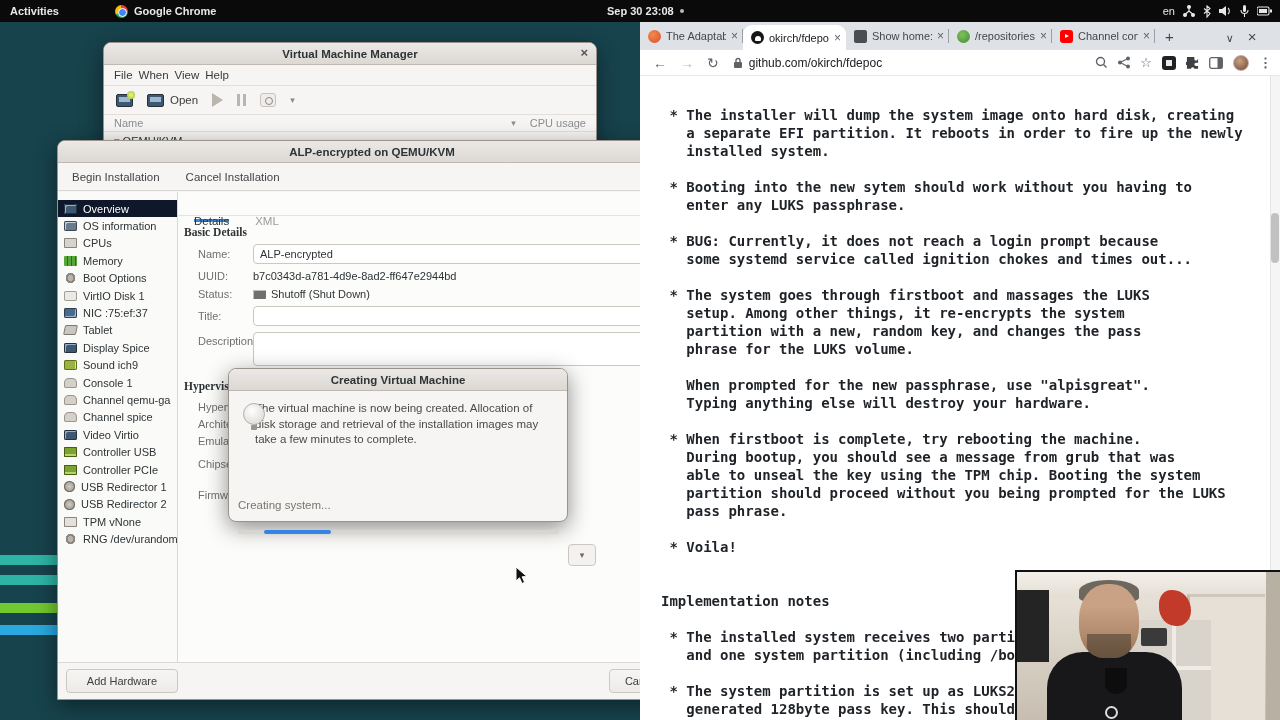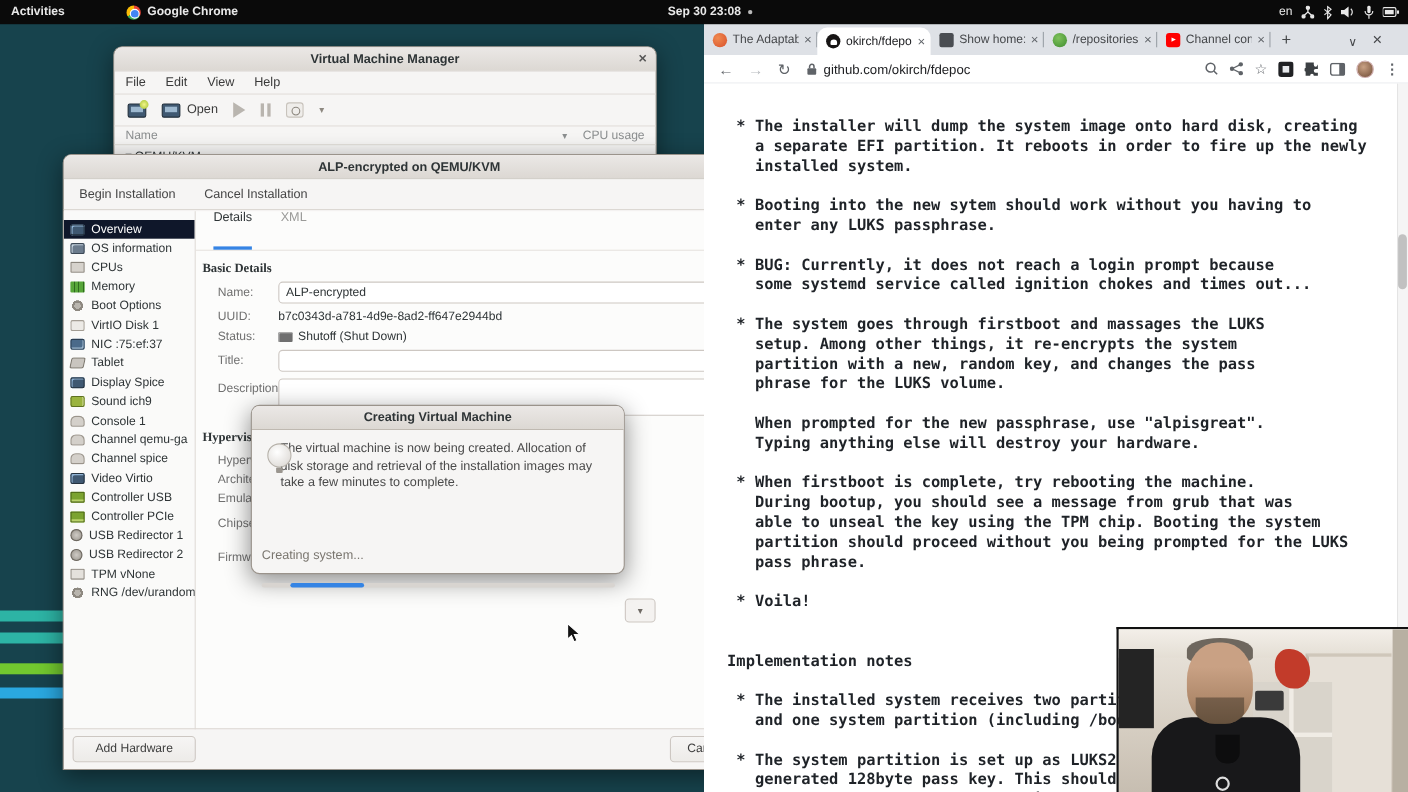--- a/index.html
+++ b/index.html
@@ -30,21 +30,21 @@
   
   .gwin { position:absolute; background:#f6f5f4; border:1px solid #9a938b; border-radius:8px 8px 4px 4px;
     box-shadow:0 6px 22px rgba(0,0,0,.45); }
   .g-title { height:22px; background:linear-gradient(#ebe8e6,#dcd8d3); border-bottom:1px solid #bfb9b1;
     border-radius:7px 7px 0 0; display:flex; align-items:center; justify-content:center; position:relative;
     font-size:11.5px; font-weight:bold; color:#2e3436; }
   .g-close { position:absolute; right:8px; top:2px; font-size:13px; color:#555; cursor:default; }
 
   
   .vmm { left:103px; top:20px; width:494px; height:500px; }
-  .vmm-menu { display:flex; gap:18px; padding:4px 10px; font-size:11.5px; color:#3a3a3a;
+  .vmm-menu { display:flex; gap:6px; padding:4px 10px; font-size:11.5px; color:#3a3a3a;
     border-bottom:1px solid #e2ded9; }
   .vmm-tools { display:flex; align-items:center; gap:14px; padding:5px 12px; height:28px; }
   .mon { width:17px; height:13px; background:#3f5871; border:1px solid #24313d; border-radius:2px; position:relative; }
   .mon::after { content:""; position:absolute; left:2px; top:2px; right:2px; bottom:4px; background:#9db8cf; }
   .mon.new::before { content:""; position:absolute; right:-3px; top:-4px; width:8px; height:8px;
     border-radius:50%; background:radial-gradient(#f3f58a,#9fc02c); z-index:2; }
   .vmm-open { display:flex; align-items:center; gap:6px; font-size:11.5px; color:#3a3a3a; }
   .play-tri { width:0; height:0; border-left:11px solid #b9b5af; border-top:7px solid transparent;
     border-bottom:7px solid transparent; }
   .pause-bars { display:flex; gap:3px; } .pause-bars i { width:3px; height:12px; background:#b9b5af; }
@@ -74,21 +74,21 @@
   .ic-gear { background:radial-gradient(circle at 50% 50%, #b9b5ae 0 35%, #8d8880 36% 60%, transparent 61%); }
   .ic-disk { background:#eceae6; box-shadow:inset 0 0 0 1px #a39d94; }
   .ic-net  { background:#4a6a8a; box-shadow:inset 0 0 0 1px #2b3e52, inset -2px -2px 0 0 #9db8cf; }
   .ic-tab  { background:#c9c5bf; box-shadow:inset 0 0 0 1px #7d786f; transform:skewX(-12deg); }
   .ic-snd  { background:#9ab33e; box-shadow:inset 0 0 0 1px #5d7020, inset -2px 0 0 0 #d6e29a; }
   .ic-cld  { background:#d4d0ca; border-radius:5px 5px 2px 2px; box-shadow:inset 0 0 0 1px #9a948b; }
   .ic-card { background:#7ba32f; box-shadow:inset 0 0 0 1px #465e15, inset 0 -3px 0 0 #b9d26a; border-radius:1px; }
   .ic-usb  { width:11px; height:11px; border-radius:50%; background:radial-gradient(#cfcbc5,#8d8880); box-shadow:inset 0 0 0 1px #6e6961; }
   .ic-tpm  { background:#e4e1dc; box-shadow:inset 0 0 0 1px #8a857d; border-radius:1px; }
   .vm-main { flex:1; position:relative; background:#fcfcfb; overflow:hidden; }
-  .vm-tabs { display:flex; gap:26px; padding:0 0 0 16px; font-size:11.5px; color:#9a9a98; height:36px;
+  .vm-tabs { display:flex; gap:26px; padding:23px 0 0 16px; font-size:11.5px; color:#9a9a98; height:18px;
     border-bottom:1px solid #e6e3df; }
   .vm-tab.active { color:#2e3436; border-bottom:3px solid #3584e4; padding-bottom:4px; }
   .sec-h { font-weight:bold; font-size:11.5px; color:#2e3436; margin:10px 0 6px 6px;font-family:Liberation Serif, serif; }
   .frow { display:flex; align-items:center; margin:0 0 6px 20px; font-size:11px; color:#2e3436; }
   .frow .lbl { width:55px; color:#707070; }
   .inputbox { height:20px; background:#fff; border:1px solid #cdc7c2; border-radius:4px;
     padding:0 6px; display:flex; align-items:center; width:430px; font-size:11px; color:#2e3436; }
   .txtarea { height:34px; align-items:flex-start; }
   .statmon { width:13px; height:9px; background:#6f6f6f; border-radius:1px; margin-right:5px;
     box-shadow:inset 1px 1px 0 0 #bcbcbc; }
@@ -233,21 +233,21 @@
     <div class="stripe" style="top: 581px; background: rgb(114, 200, 47);"></div>
     <div class="stripe" style="top: 603px; background: rgb(42, 168, 224);"></div>
 
     <div class="gwin vmm">
       <div class="g-title">
         <span>Virtual Machine Manager</span>
         <span class="g-close">×</span>
       </div>
       <div class="vmm-menu">
         <span>File</span>
-        <span>Edit</span>
+        <span>When</span>
         <span>View</span>
         <span>Help</span>
       </div>
       <div class="vmm-tools">
         <span class="mon new"></span>
         <span class="vmm-open">
           <span class="mon"></span>
           <span>Open</span>
         </span>
         <span class="play-tri"></span>

